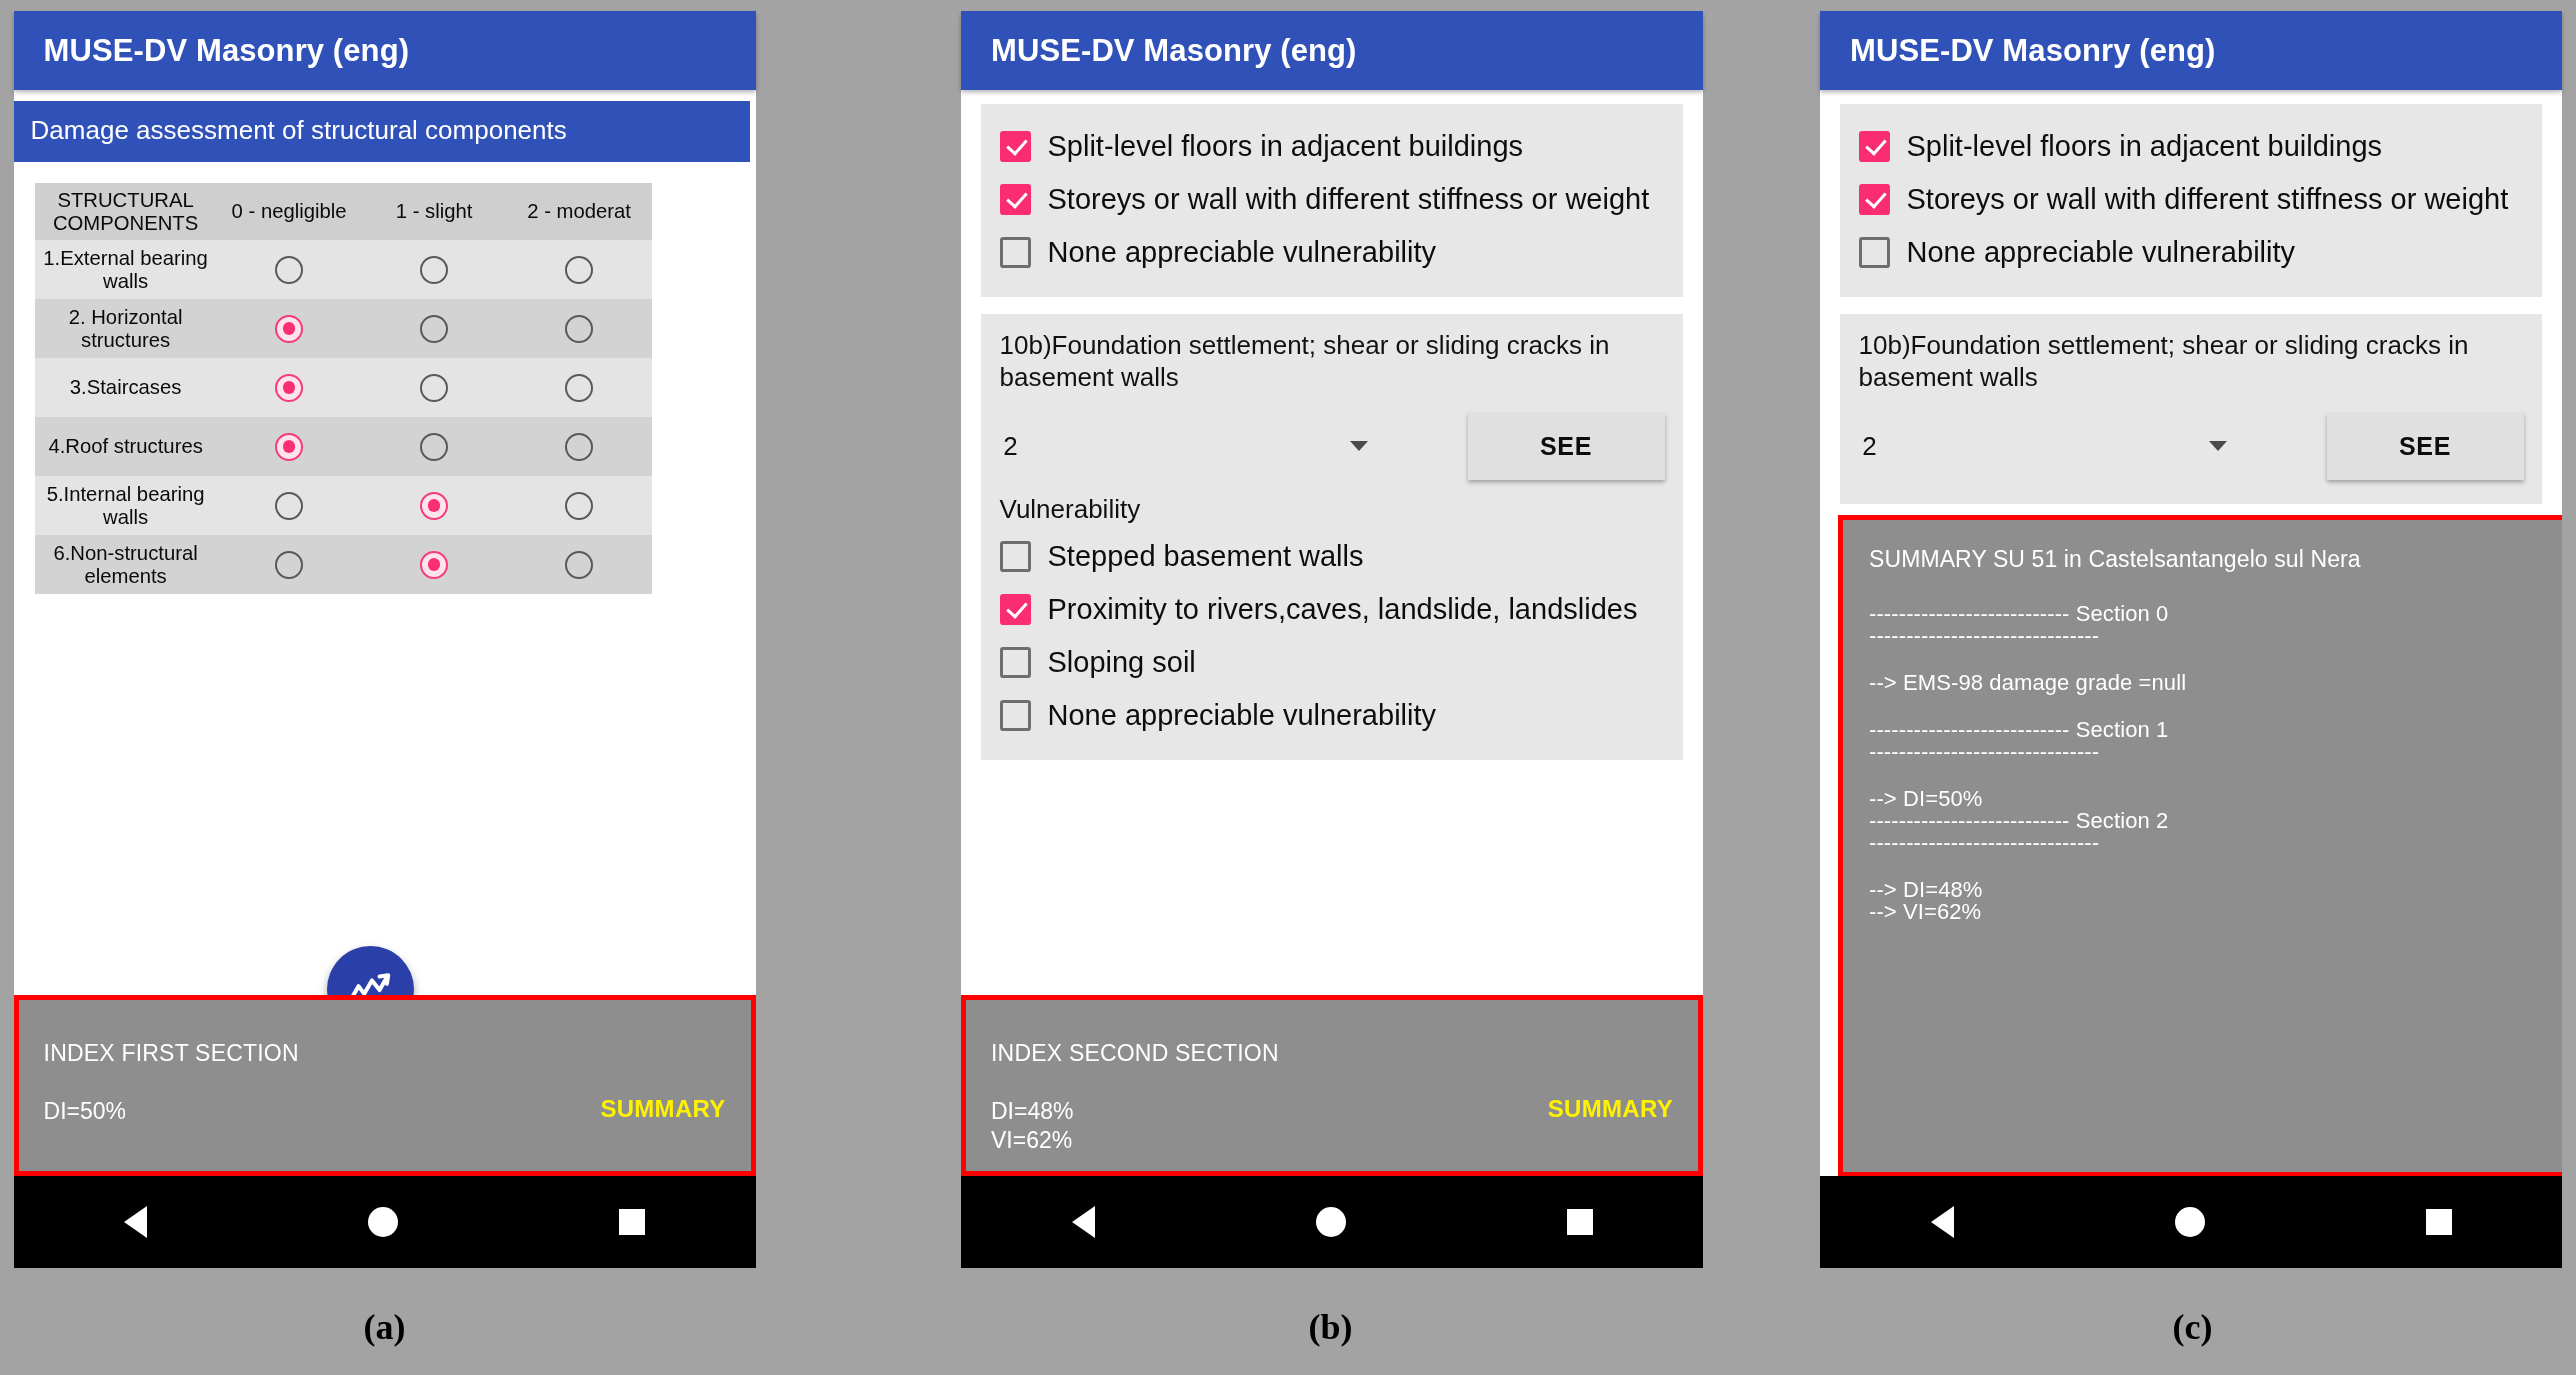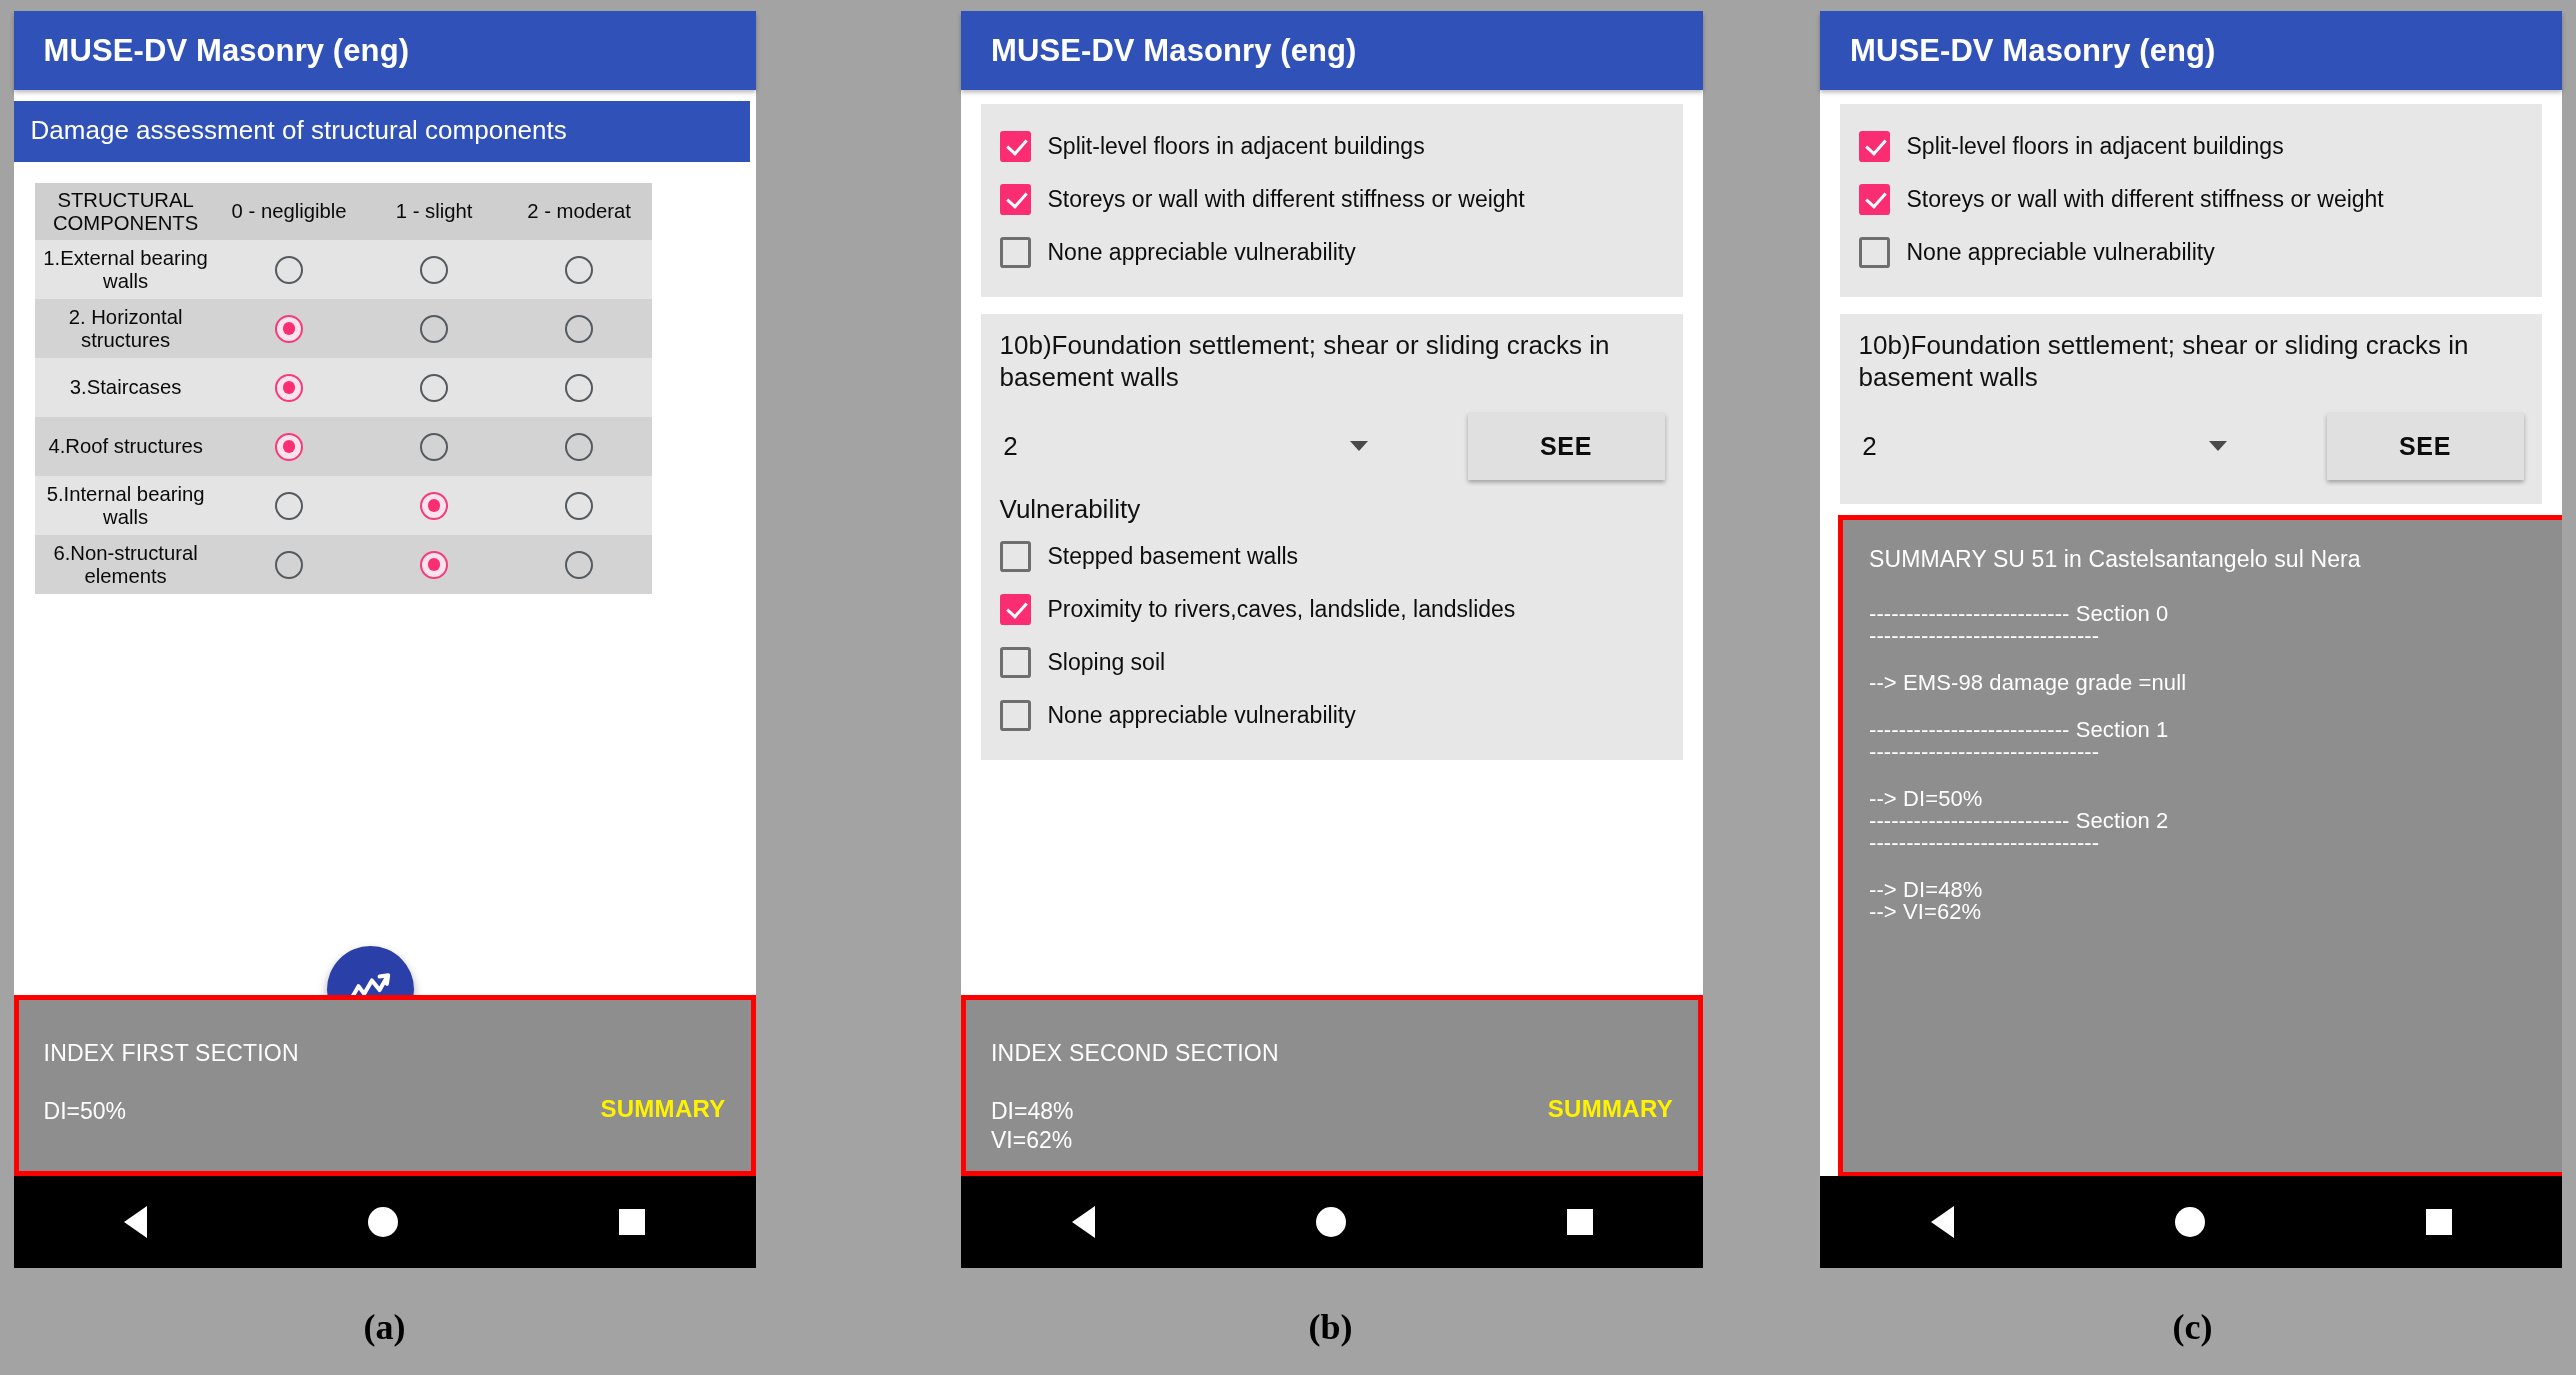--- a/index.html
+++ b/index.html
@@ -200,21 +200,21 @@
   .chk.on::after {
     content: "";
     position: absolute;
     left: 8px; top: 1.8px;
     width: 8.6px; height: 16px;
     border: solid #ffffff;
     border-width: 0 3.7px 3.7px 0;
     transform: rotate(42deg);
   }
   .chk-label {
-    font-size: 23px;
+    font-size: 29px;
     color: #0d0d0d;
     text-align: right;
   }
 
   .q-text {
     font-size: 26px;
     color: #111111;
     line-height: 1.22;
     margin-bottom: 18.5px;
   }

